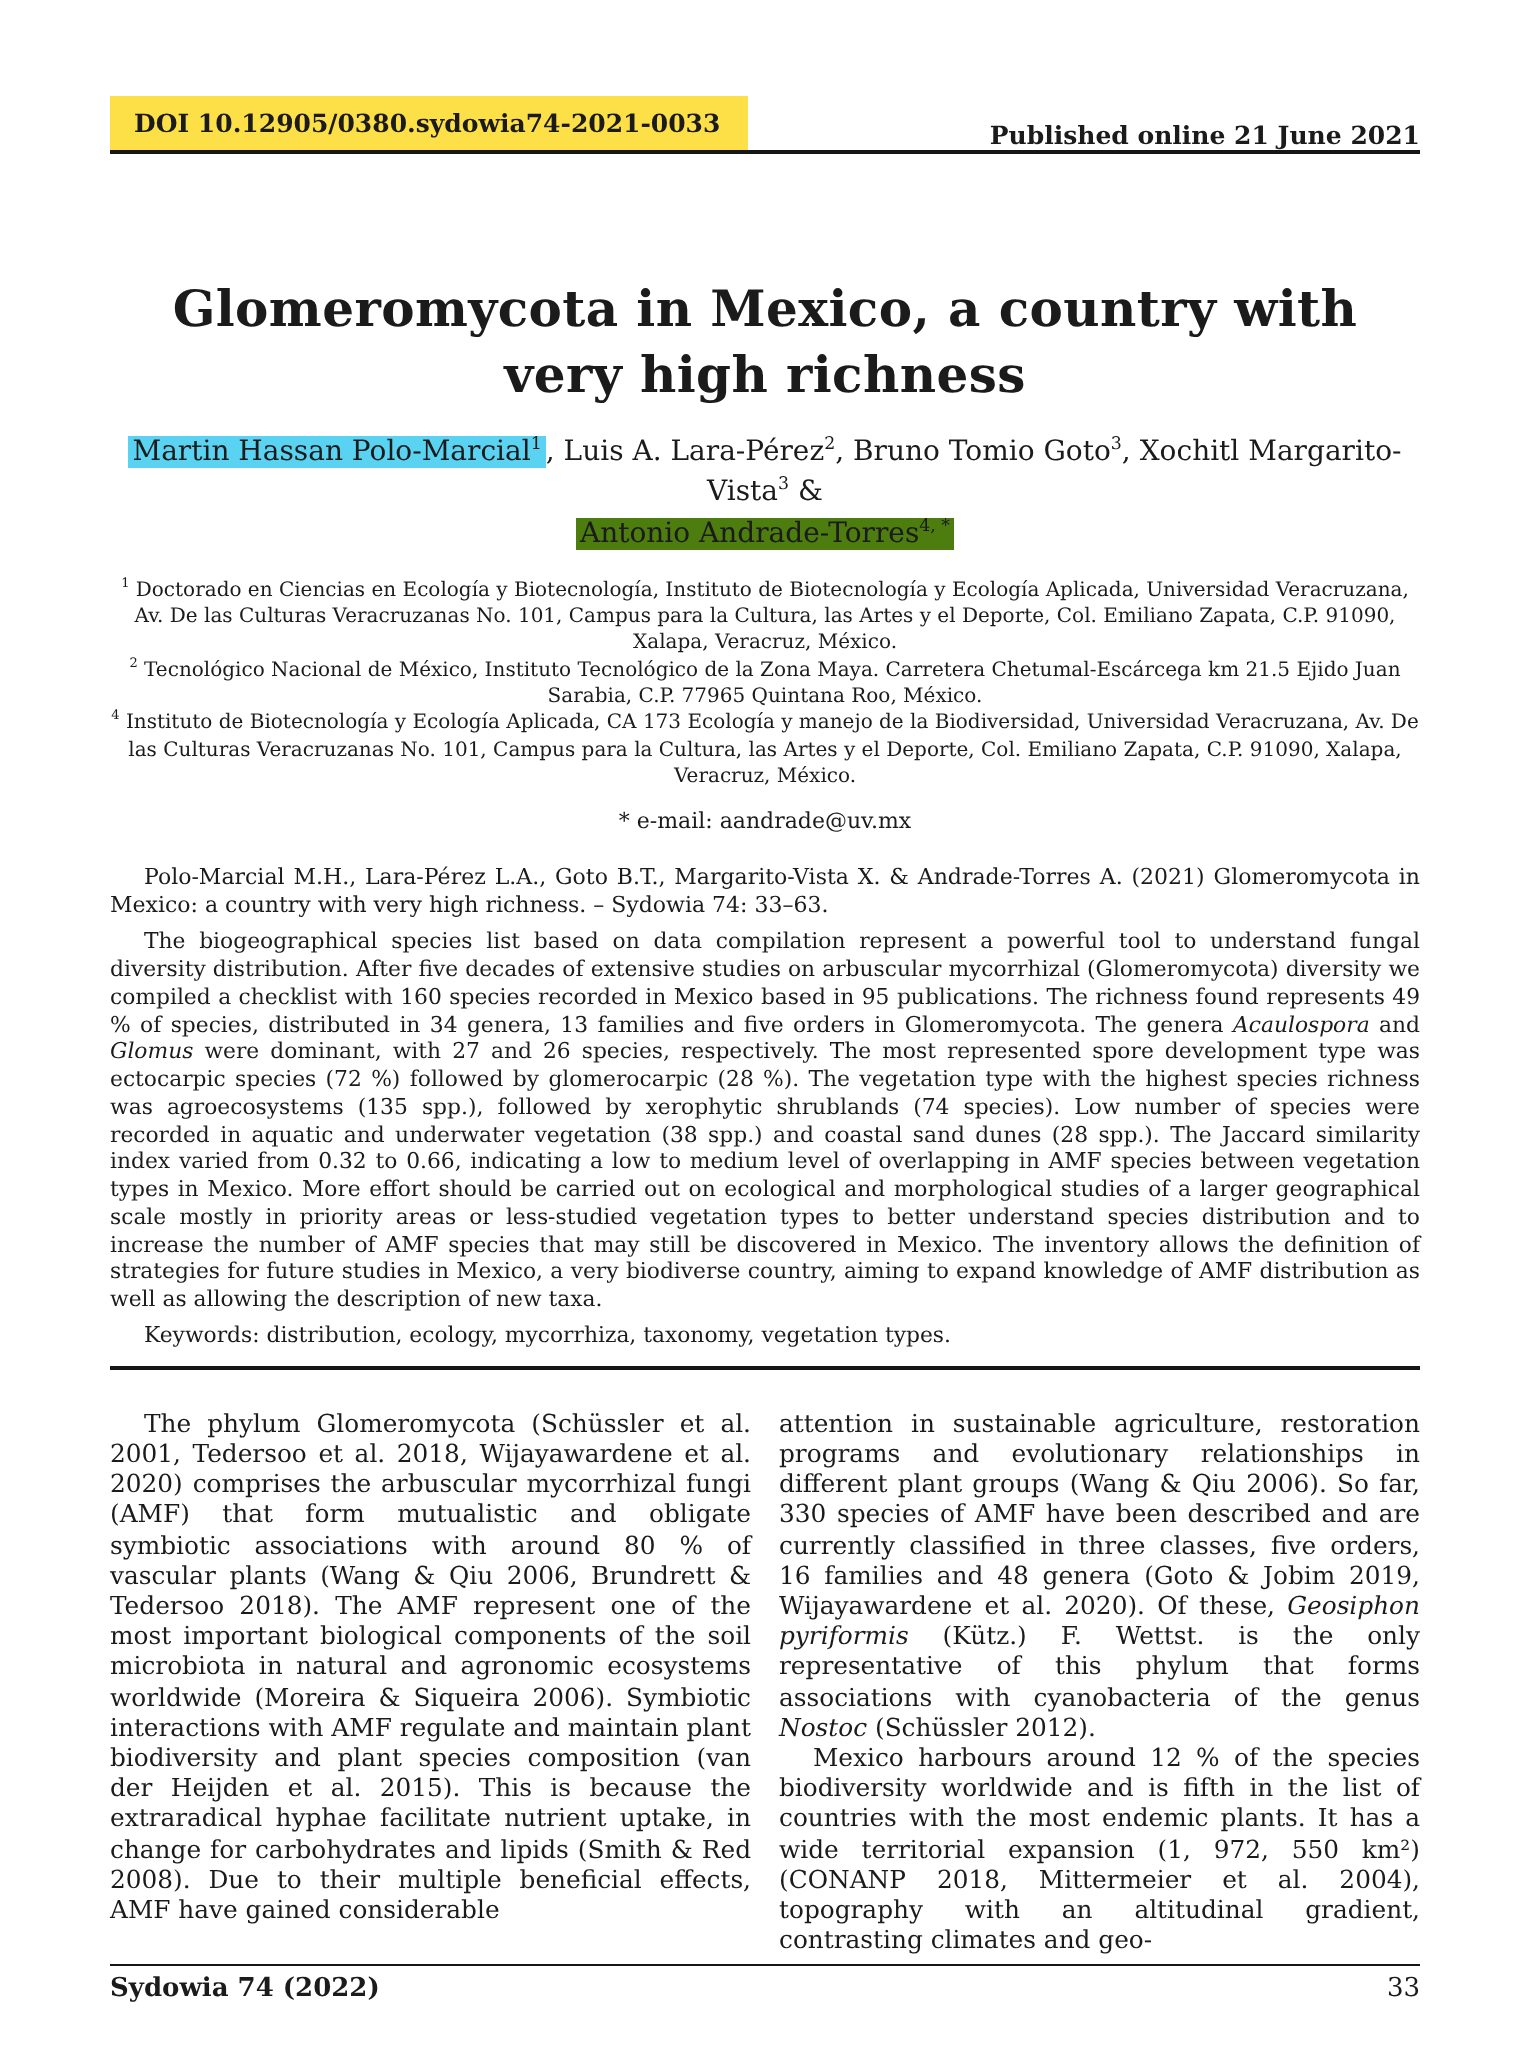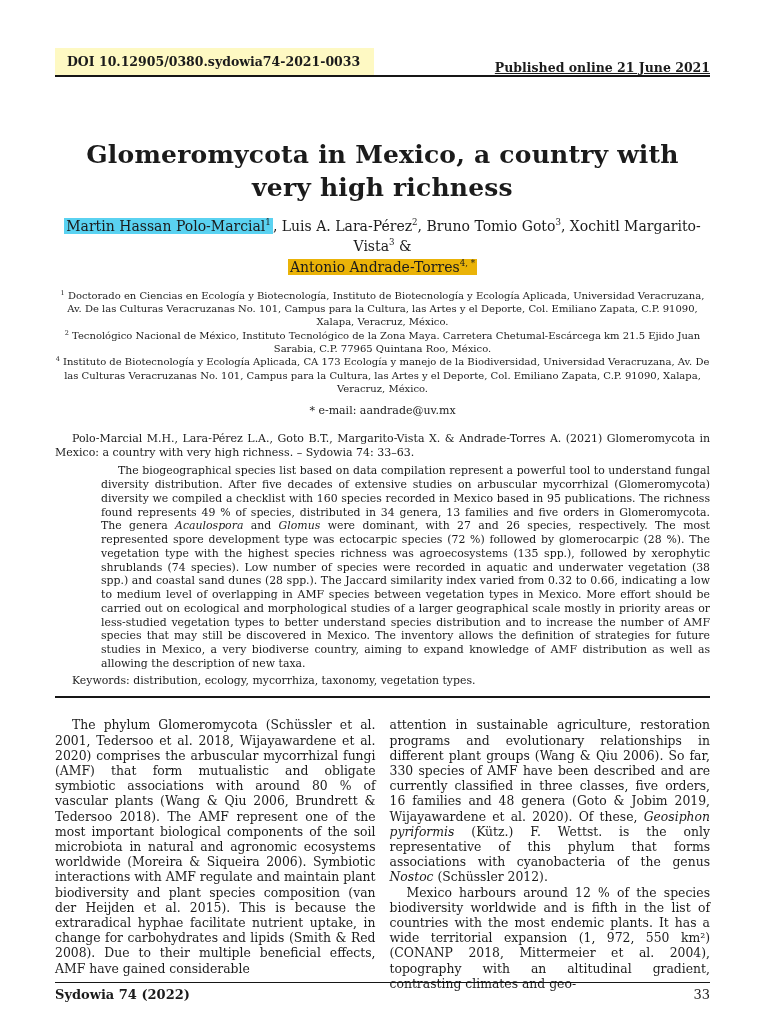--- a/index.html
+++ b/index.html
@@ -17,35 +17,34 @@
   .content { position: absolute; left: 55px; right: 51px; top: 0; }
 
   
   .header-row {
     margin-top: 48px;
     display: flex;
     justify-content: space-between;
     align-items: stretch;
   }
   .doi-box {
-    background: #fef9c3;
+    background: #fde047;
     padding: 6px 14px 6px 12px;
     min-width: 315px;
     font-weight: bold;
     font-size: 12.5px;
     display: flex;
     align-items: center;
   }
   .published {
     font-weight: bold;
     font-size: 12.5px;
     display: flex;
     align-items: flex-end;
     padding-bottom: 0;
-    text-decoration: underline;
   }
   .header-rule { border-bottom: 2.5px solid #161616; }
 
   
   .title {
     margin-top: 62px;
     text-align: center;
     font-size: 25px;
     font-weight: bold;
     line-height: 1.3;
@@ -54,21 +53,21 @@
 
   
   .authors {
     margin-top: 12px;
     text-align: center;
     font-size: 14px;
     line-height: 1.45;
   }
   .authors sup { font-size: 0.62em; line-height: 0; }
   .hl-cyan { background: #5ad2f1; padding: 0 2px; }
-  .hl-yellow { background: #eab308; padding: 0 2px; }
+  .hl-yellow { background: #4d7c0f; padding: 0 2px; }
 
   
   .affiliations {
     margin-top: 12px;
     text-align: center;
     font-size: 10px;
     line-height: 1.33;
   }
   .affiliations p sup { font-size: 0.65em; line-height: 0; }
   .email-line { margin-top: 9px; text-align: center; font-size: 11px; }
@@ -80,21 +79,20 @@
     line-height: 1.28;
     text-align: justify;
     text-indent: 17px;
   }
   .abstract {
     margin-top: 4px;
     font-size: 10.9px;
     line-height: 1.26;
     text-align: justify;
     text-indent: 17px;
-    margin-left: 46px;
   }
   .keywords {
     margin-top: 4px;
     font-size: 10.9px;
     text-indent: 17px;
   }
   .it { font-style: italic; }
   .section-rule { margin-top: 9px; border-bottom: 2px solid #161616; }
 
   

